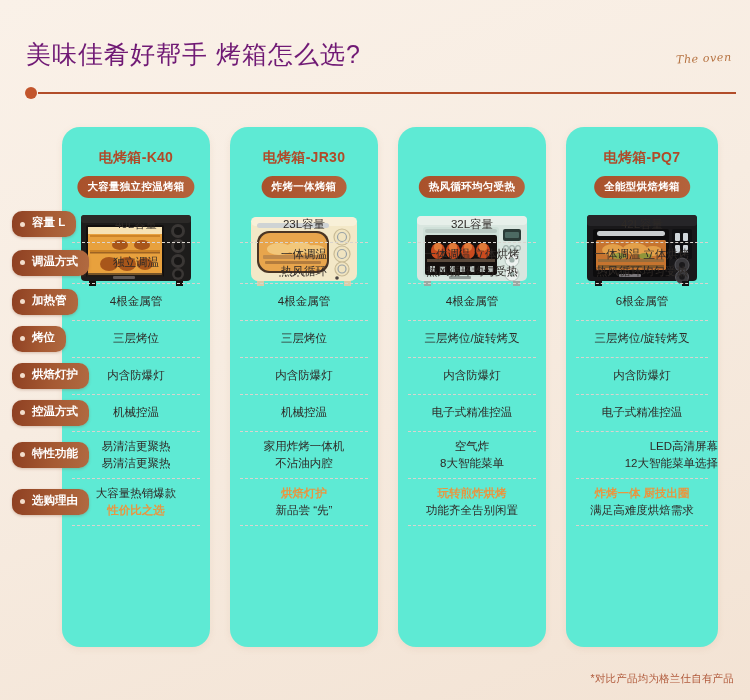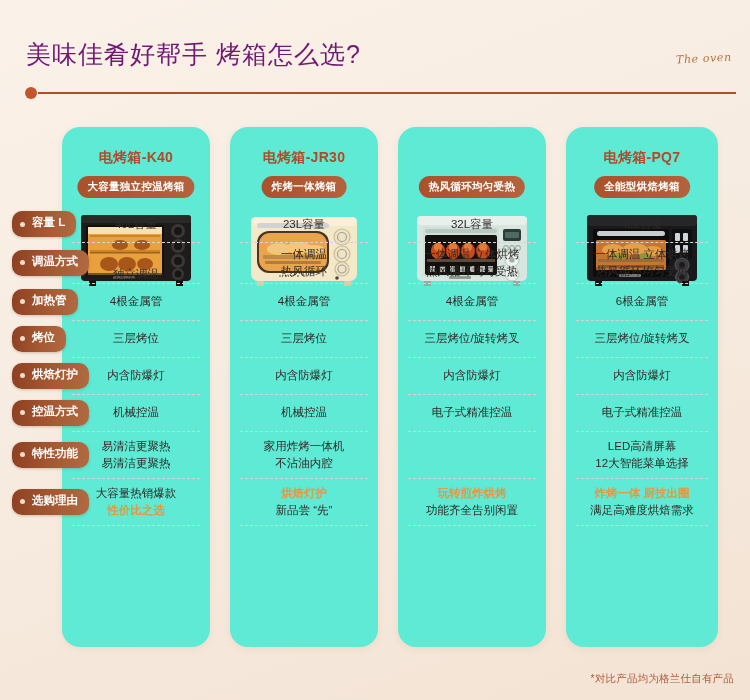--- a/index.html
+++ b/index.html
@@ -291,21 +291,21 @@
           <span class="ln">32L容量</span>
         </div>
         <div class="divider" style="left: 408px; width: 128px; top: 36px;"></div>
         <div class="cell" style="left: 566px; width: 152px; top: 0px; height: 36px; display: flex; flex-direction: column; align-items: center; justify-content: center;">
           <span class="ln">42L容量</span>
         </div>
         <div class="divider" style="left: 576px; width: 132px; top: 36px;"></div>
       </div>
       <div class="row" style="top: 130px; height: 41px;">
         <div class="row-pill"><span class="dot"></span><span>调温方式</span></div>
-        <div class="cell" style="left: 62px; width: 148px; top: 0px; height: 41px; display: flex; flex-direction: column; align-items: center; justify-content: flex-end;">
+        <div class="cell" style="left: 62px; width: 148px; top: 0px; height: 41px; display: flex; flex-direction: column; align-items: center; justify-content: center;">
           <span class="ln">独立调温</span>
         </div>
         <div class="divider" style="left: 72px; width: 128px; top: 41px;"></div>
         <div class="cell" style="left: 230px; width: 148px; top: 0px; height: 41px; display: flex; flex-direction: column; align-items: center; justify-content: center;">
           <span class="ln">一体调温</span>
           <span class="ln">热风循环</span>
         </div>
         <div class="divider" style="left: 240px; width: 128px; top: 41px;"></div>
         <div class="cell" style="left: 398px; width: 148px; top: 0px; height: 41px; display: flex; flex-direction: column; align-items: center; justify-content: center;">
           <span class="ln">一体调温 立体烘烤</span>
@@ -399,22 +399,26 @@
         <div class="cell" style="left: 62px; width: 148px; top: 0px; height: 47px; display: flex; flex-direction: column; align-items: center; justify-content: center;">
           <span class="ln">易清洁更聚热</span>
           <span class="ln">易清洁更聚热</span>
         </div>
         <div class="divider" style="left: 72px; width: 128px; top: 47px;"></div>
         <div class="cell" style="left: 230px; width: 148px; top: 0px; height: 47px; display: flex; flex-direction: column; align-items: center; justify-content: center;">
           <span class="ln">家用炸烤一体机</span>
           <span class="ln">不沾油内腔</span>
         </div>
         <div class="divider" style="left: 240px; width: 128px; top: 47px;"></div>
+        <div class="cell" style="left: 398px; width: 148px; top: 0px; height: 47px; display: flex; flex-direction: column; align-items: center; justify-content: center;">
+          <span class="ln">空气炸</span>
+          <span class="ln">8大智能菜单</span>
+        </div>
         <div class="divider" style="left: 408px; width: 128px; top: 47px;"></div>
-        <div class="cell" style="left: 566px; width: 152px; top: 0px; height: 47px; display: flex; flex-direction: column; align-items: center; justify-content: center;">
+        <div class="cell" style="left: 566px; width: 152px; top: 0px; height: 47px; display: flex; flex-direction: column; align-items: flex-end; justify-content: center;">
           <span class="ln">LED高清屏幕</span>
           <span class="ln">12大智能菜单选择</span>
         </div>
         <div class="divider" style="left: 576px; width: 132px; top: 47px;"></div>
       </div>
       <div class="row" style="top: 366px; height: 47px;">
         <div class="row-pill"><span class="dot"></span><span>选购理由</span></div>
         <div class="cell" style="left: 62px; width: 148px; top: 0px; height: 47px; display: flex; flex-direction: column; align-items: center; justify-content: center;">
           <span class="ln">大容量热销爆款</span>
           <span class="ln hl">性价比之选</span>

